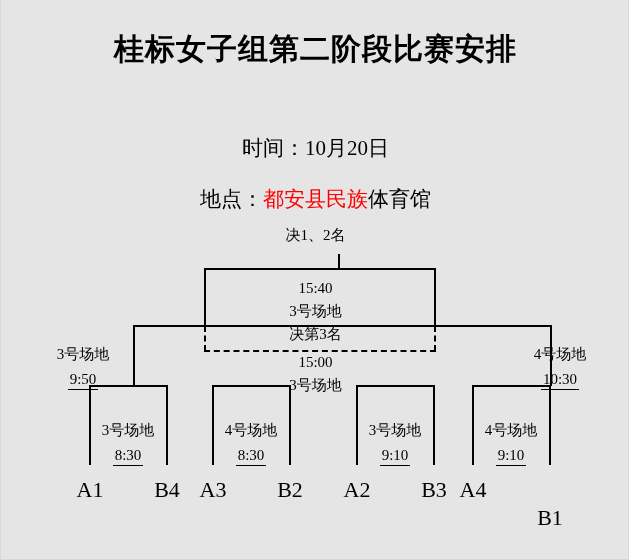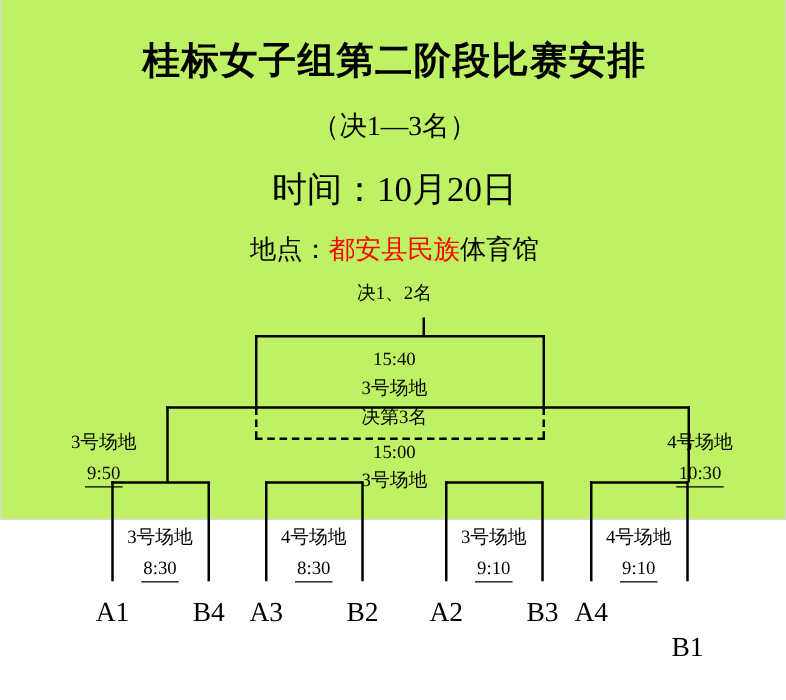--- a/index.html
+++ b/index.html
@@ -5,44 +5,44 @@
   html,body{margin:0;padding:0;}
   body{
     width:629px;height:560px;
     background:#ffffff;
     font-family:"Liberation Serif","DejaVu Serif",serif;
     color:#000000;
     overflow:hidden;
     position:relative;
   }
   #page{
-    position:absolute;left:0;top:0;width:629px;height:416px;
+    position:absolute;left:0;top:0;width:629px;height:560px;
     border-left:1px solid #d8d8d8;
     border-right:1px solid #d8d8d8;
     border-bottom:1px solid #d8d8d8;
     box-sizing:border-box;
-    background:#bef264;
+    background:#e5e5e5;
   }
   
   #title{
     position:absolute;left:0;top:32px;width:629px;
     text-align:center;
     font-size:30px;font-weight:bold;
     letter-spacing:1px;
     line-height:1.1;
     white-space:nowrap;
   }
   #subtitle{
     position:absolute;left:0;top:88px;width:629px;
     text-align:center;font-size:22px;line-height:1.2;
     white-space:nowrap;
   }
   #datetime{
     position:absolute;left:0;top:136px;width:629px;
-    text-align:center;font-size:28px;line-height:1.2;
+    text-align:center;font-size:21px;line-height:1.2;
     white-space:nowrap;
   }
   #venue{
     position:absolute;left:0;top:187px;width:629px;
     text-align:center;font-size:21px;line-height:1.2;
     white-space:nowrap;
   }
   .red{color:#ff0000;}
 
   
@@ -71,21 +71,20 @@
     font-size:22px;line-height:24px;white-space:nowrap;
     font-family:"Liberation Serif","DejaVu Serif",serif;
   }
 </style>
 </head>
 <body>
 
 <div id="page">
 
   <div id="title">桂标女子组第二阶段比赛安排</div>
-  <div id="subtitle">（决1—3名）</div>
 
   <div id="datetime">
     <span>时间：</span><span>10月20日</span>
   </div>
 
   <div id="venue">
     <span>地点：</span><span class="red">都安县民族</span><span>体育馆</span>
   </div>
 
   <div class="centerlabel" style="top:225px;">决1、2名</div>

